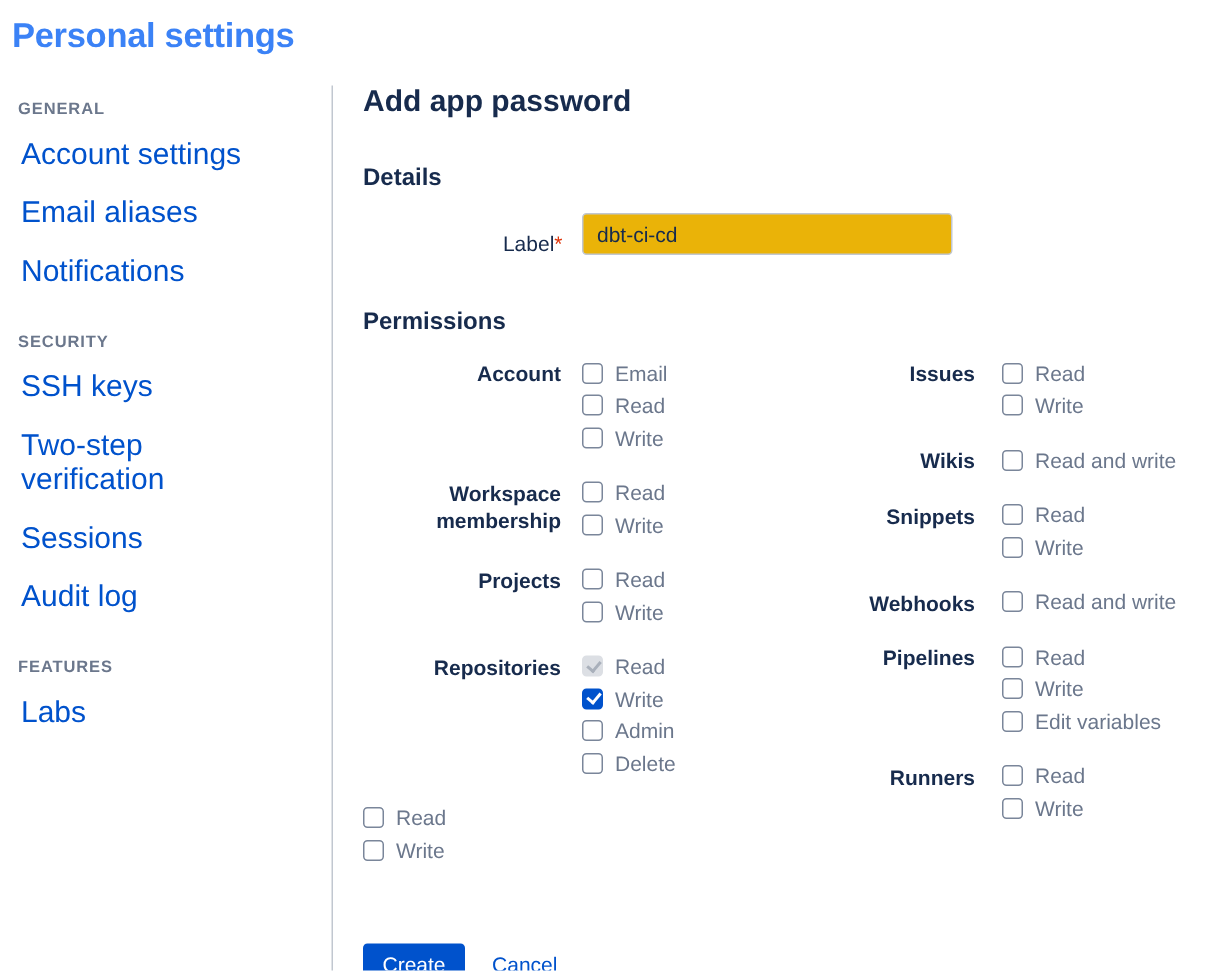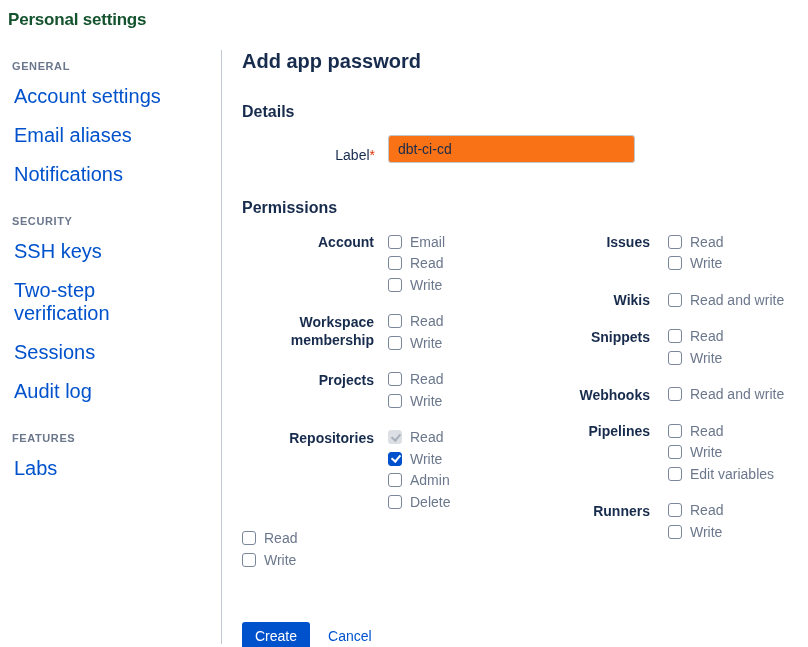--- a/index.html
+++ b/index.html
@@ -3,21 +3,21 @@
 <meta charset="utf-8">
 <style>
   * { box-sizing: border-box; margin: 0; padding: 0; }
   html, body { background: #fff; }
   body {
     width: 808px; height: 647px; overflow: hidden;
     font-family: "Liberation Sans", "DejaVu Sans", sans-serif;
     color: #172B4D;
   }
   .page-title {
-    font-size: 17px; font-weight: 700; color: #14532d;
+    font-size: 23px; font-weight: 700; color: #3b82f6;
     padding: 10px 0 0 8px; letter-spacing: -0.2px;
   }
   .layout { display: flex; align-items: stretch; margin-top: 20px; height: 594px; }
 
   
   .sidebar {
     width: 222px; flex: 0 0 222px;
     border-right: 1px solid #C1C7D0;
     padding: 2px 0 0 0;
   }
@@ -44,21 +44,21 @@
   .field-label {
     width: 146px; text-align: right; padding-right: 13px;
     font-size: 14px; color: #172B4D; font-weight: 400;
   }
   .required { color: #DE350B; }
   .text-input {
     width: 247px; height: 28px;
     border: 1px solid #C1C7D0; border-radius: 3px;
     padding: 0 9px; font-size: 14px; color: #172B4D;
     font-family: "Liberation Sans", "DejaVu Sans", sans-serif;
-    outline: none; background: #f97316;
+    outline: none; background: #eab308;
   }
 
   .perm-columns { display: flex; }
   .perm-col-left { width: 318px; flex: 0 0 318px; }
   .perm-col-right { flex: 1; }
   .perm-group { display: flex; margin-bottom: 15px; }
   .perm-group-label {
     text-align: right; font-size: 14px; font-weight: 700;
     color: #172B4D; line-height: 18px; padding-top: 2px;
   }

